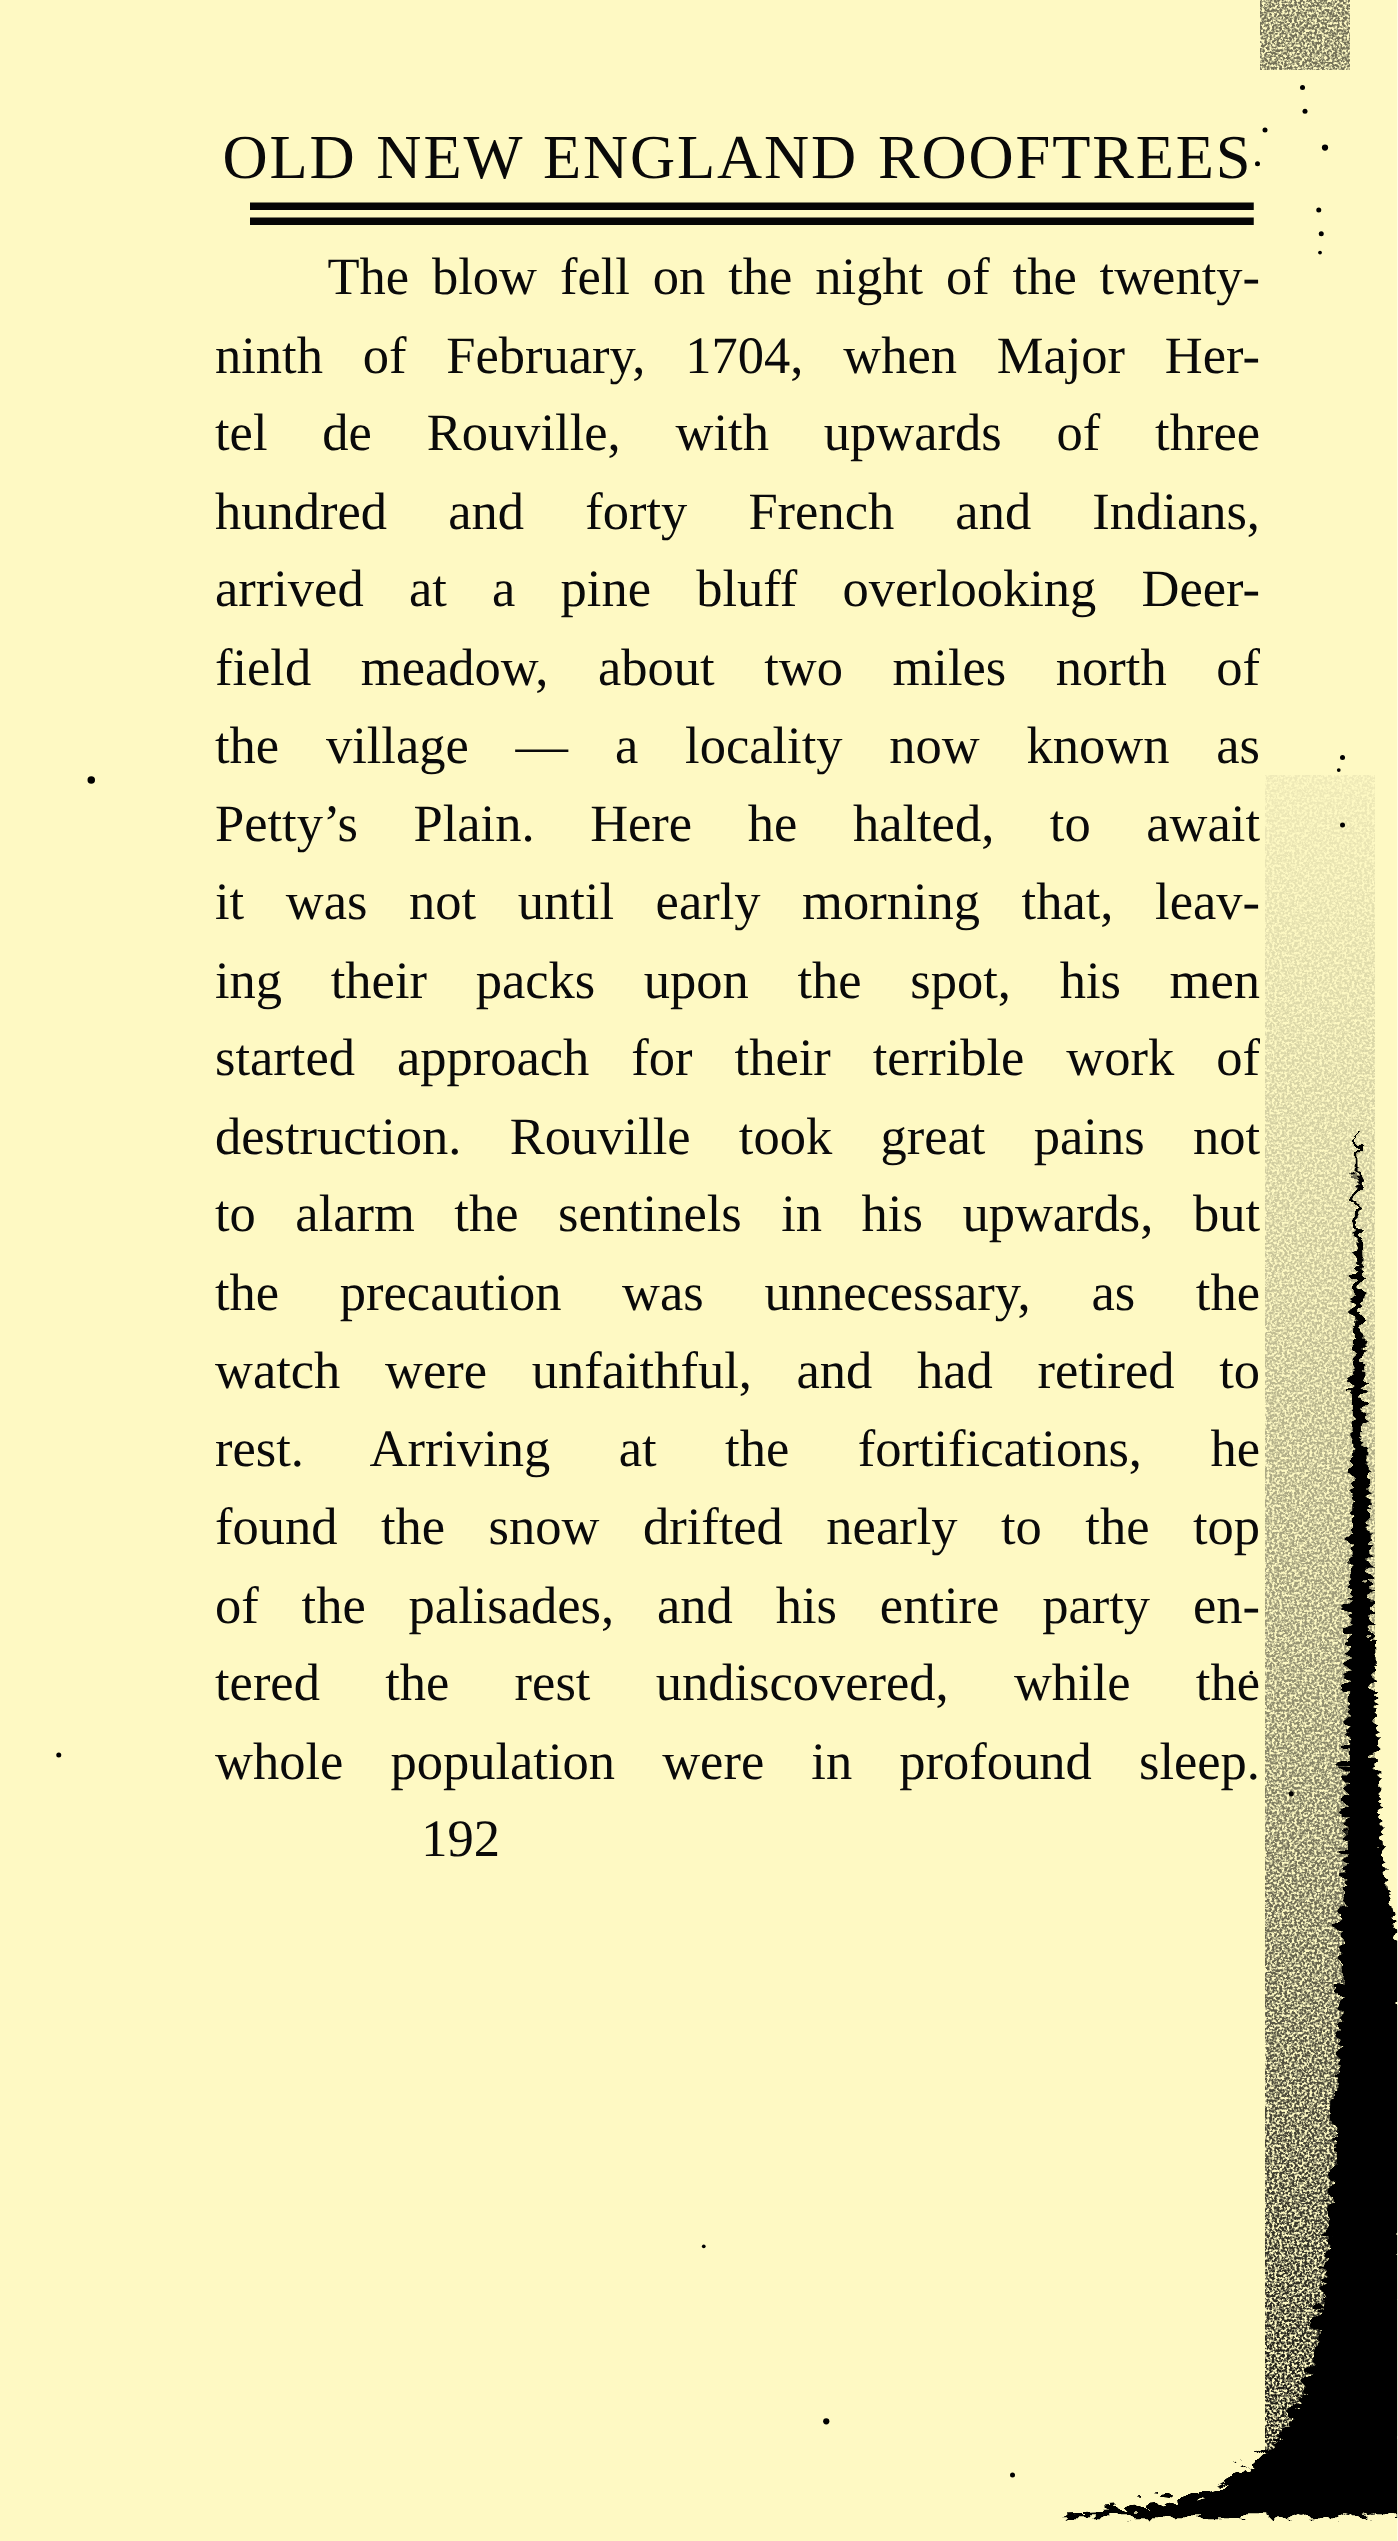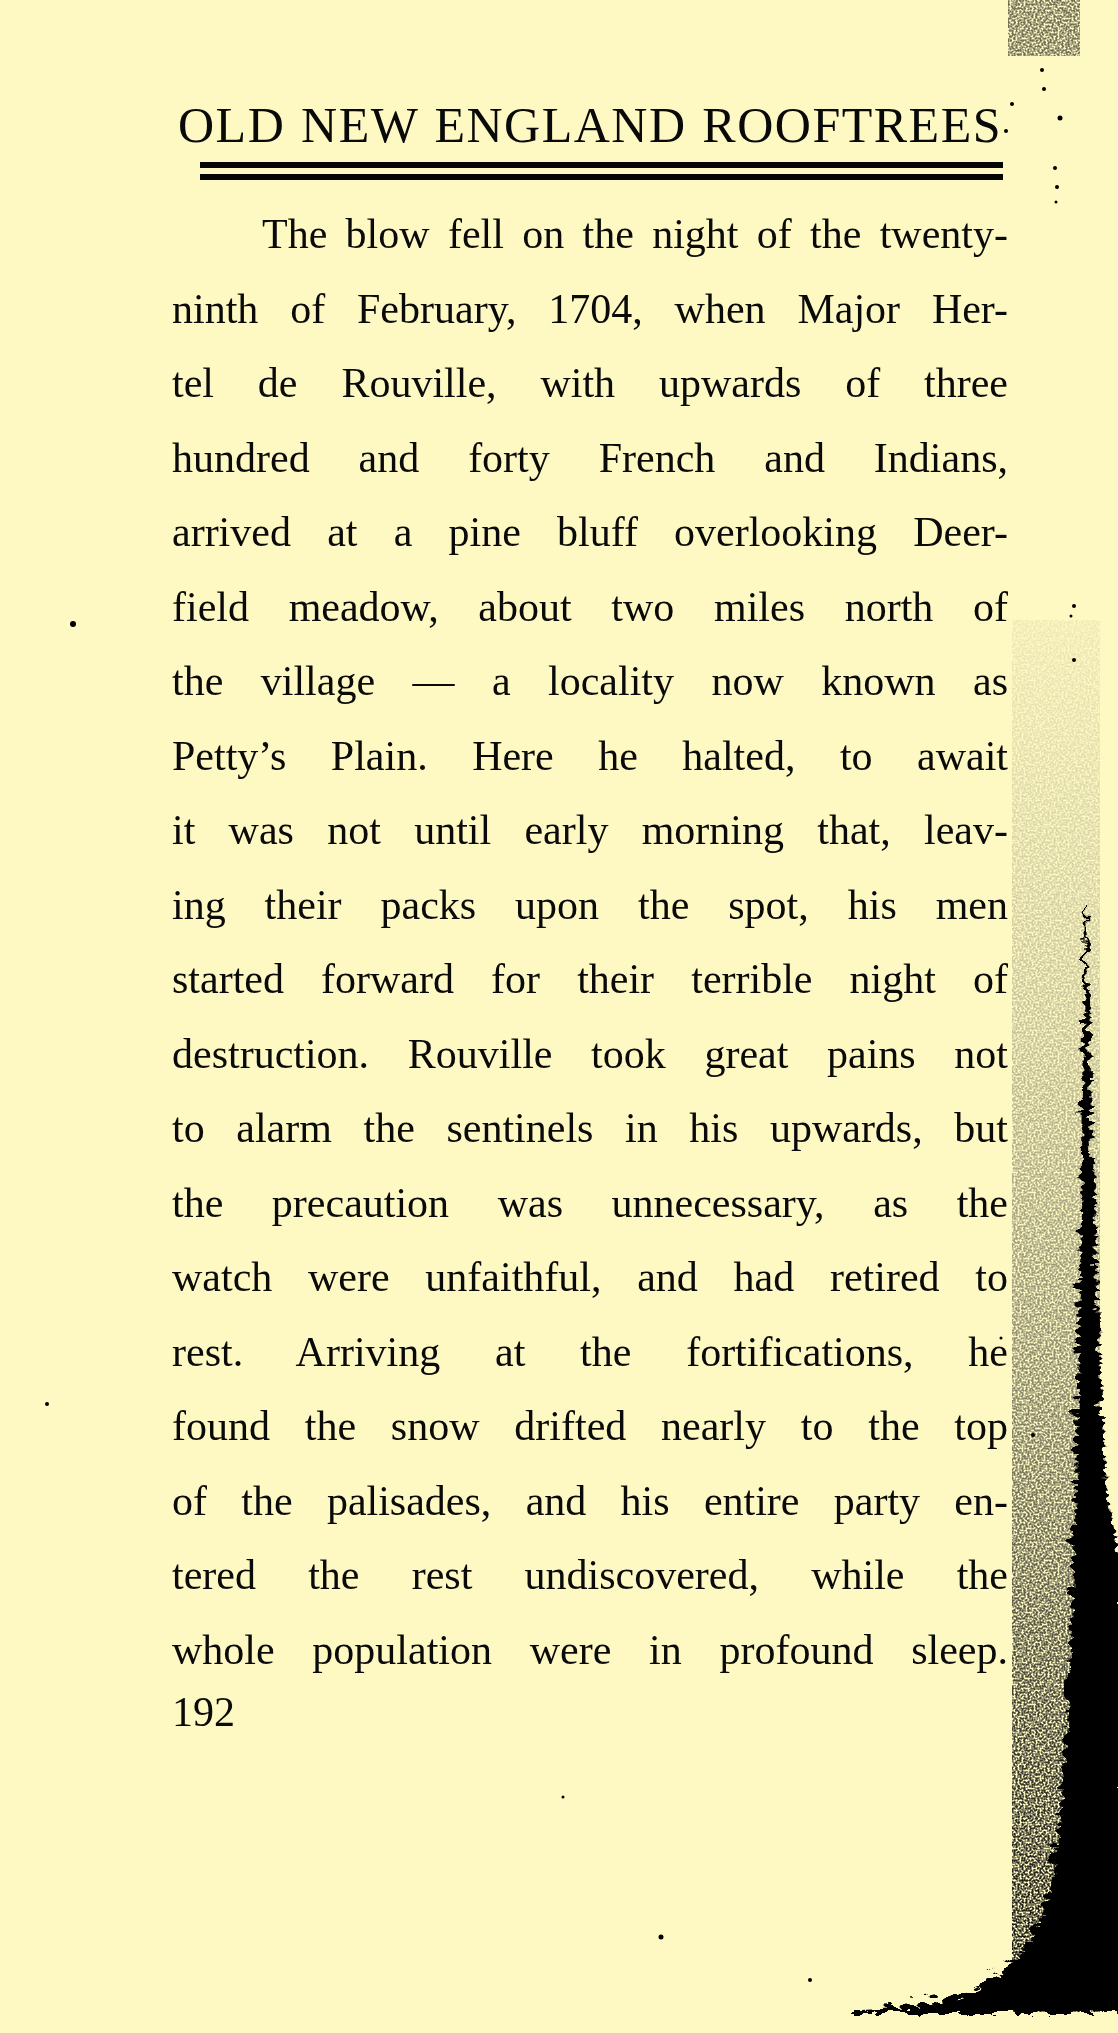--- a/index.html
+++ b/index.html
@@ -40,25 +40,25 @@
     top: 191px;
     width: 836px;
     font-size: 42px;
     line-height: 62.5px;
     color: #0a0a0a;
   }
   .line {
     text-align: justify;
     text-align-last: justify;
     white-space: normal;
-    margin-top: 12px;
   }
   .line.first { text-indent: 90px; }
 
   .page-number {
+    margin-left: 165px;
     text-align: right;
     text-align-last: left;
     font-size: 42px;
     line-height: 62.5px;
   }
 
   
   .scan-overlay {
     position: absolute;
     left: 0; top: 0;
@@ -80,21 +80,21 @@
     <div class="line first">The blow fell on the night of the twenty-</div>
     <div class="line">ninth of February, 1704, when Major Her-</div>
     <div class="line">tel de Rouville, with upwards of three</div>
     <div class="line">hundred and forty French and Indians,</div>
     <div class="line">arrived at a pine bluff overlooking Deer-</div>
     <div class="line">field meadow, about two miles north of</div>
     <div class="line">the village — a locality now known as</div>
     <div class="line">Petty’s Plain.  Here he halted, to await</div>
     <div class="line">it was not until early morning that, leav-</div>
     <div class="line">ing their packs upon the spot, his men</div>
-    <div class="line">started forward for their terrible night of</div>
+    <div class="line">started approach for their terrible work of</div>
     <div class="line">destruction.  Rouville took great pains not</div>
     <div class="line">to alarm the sentinels in his upwards, but</div>
     <div class="line">the precaution was unnecessary, as the</div>
     <div class="line">watch were unfaithful, and had retired to</div>
     <div class="line">rest.  Arriving at the fortifications, he</div>
     <div class="line">found the snow drifted nearly to the top</div>
     <div class="line">of the palisades, and his entire party en-</div>
     <div class="line">tered the rest undiscovered, while the</div>
     <div class="line">whole population were in profound sleep.</div>
     <div class="page-number">192</div>

